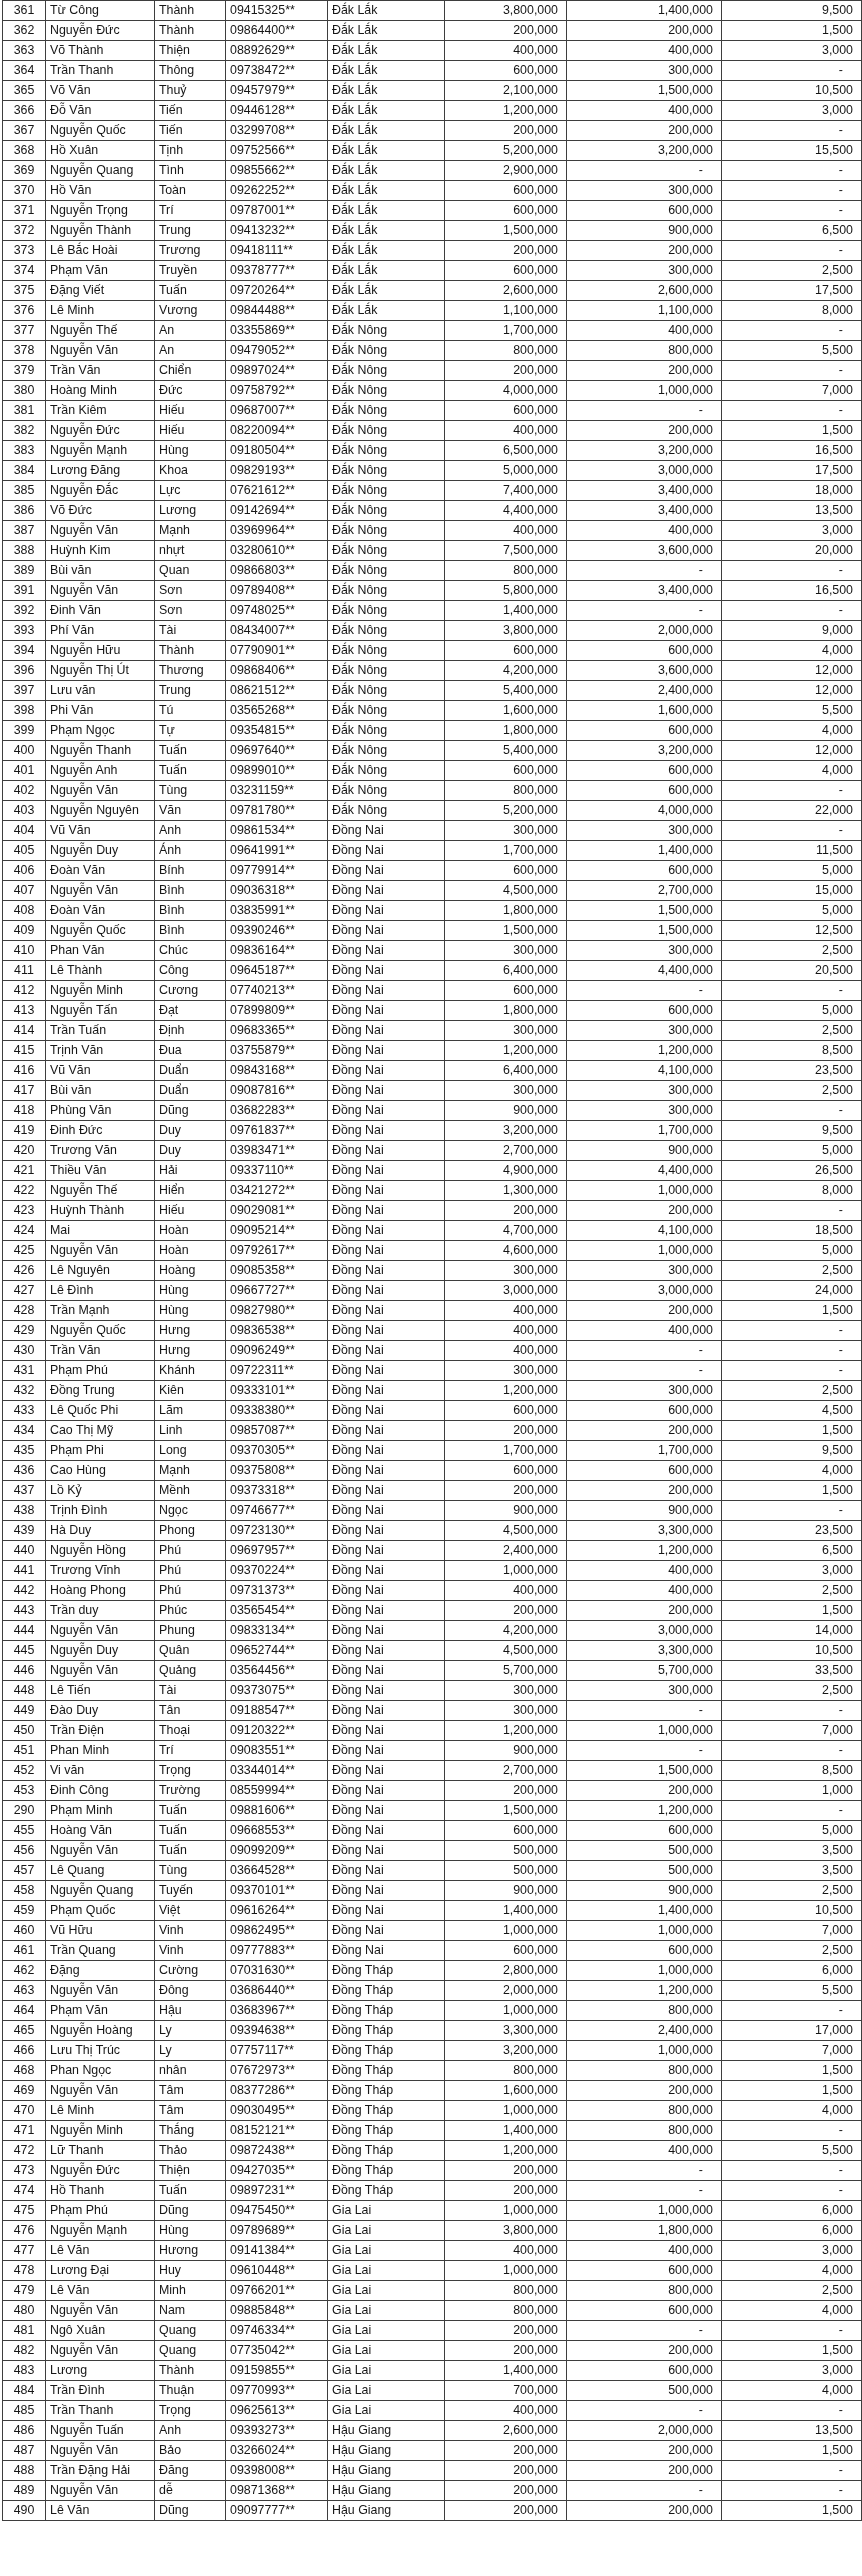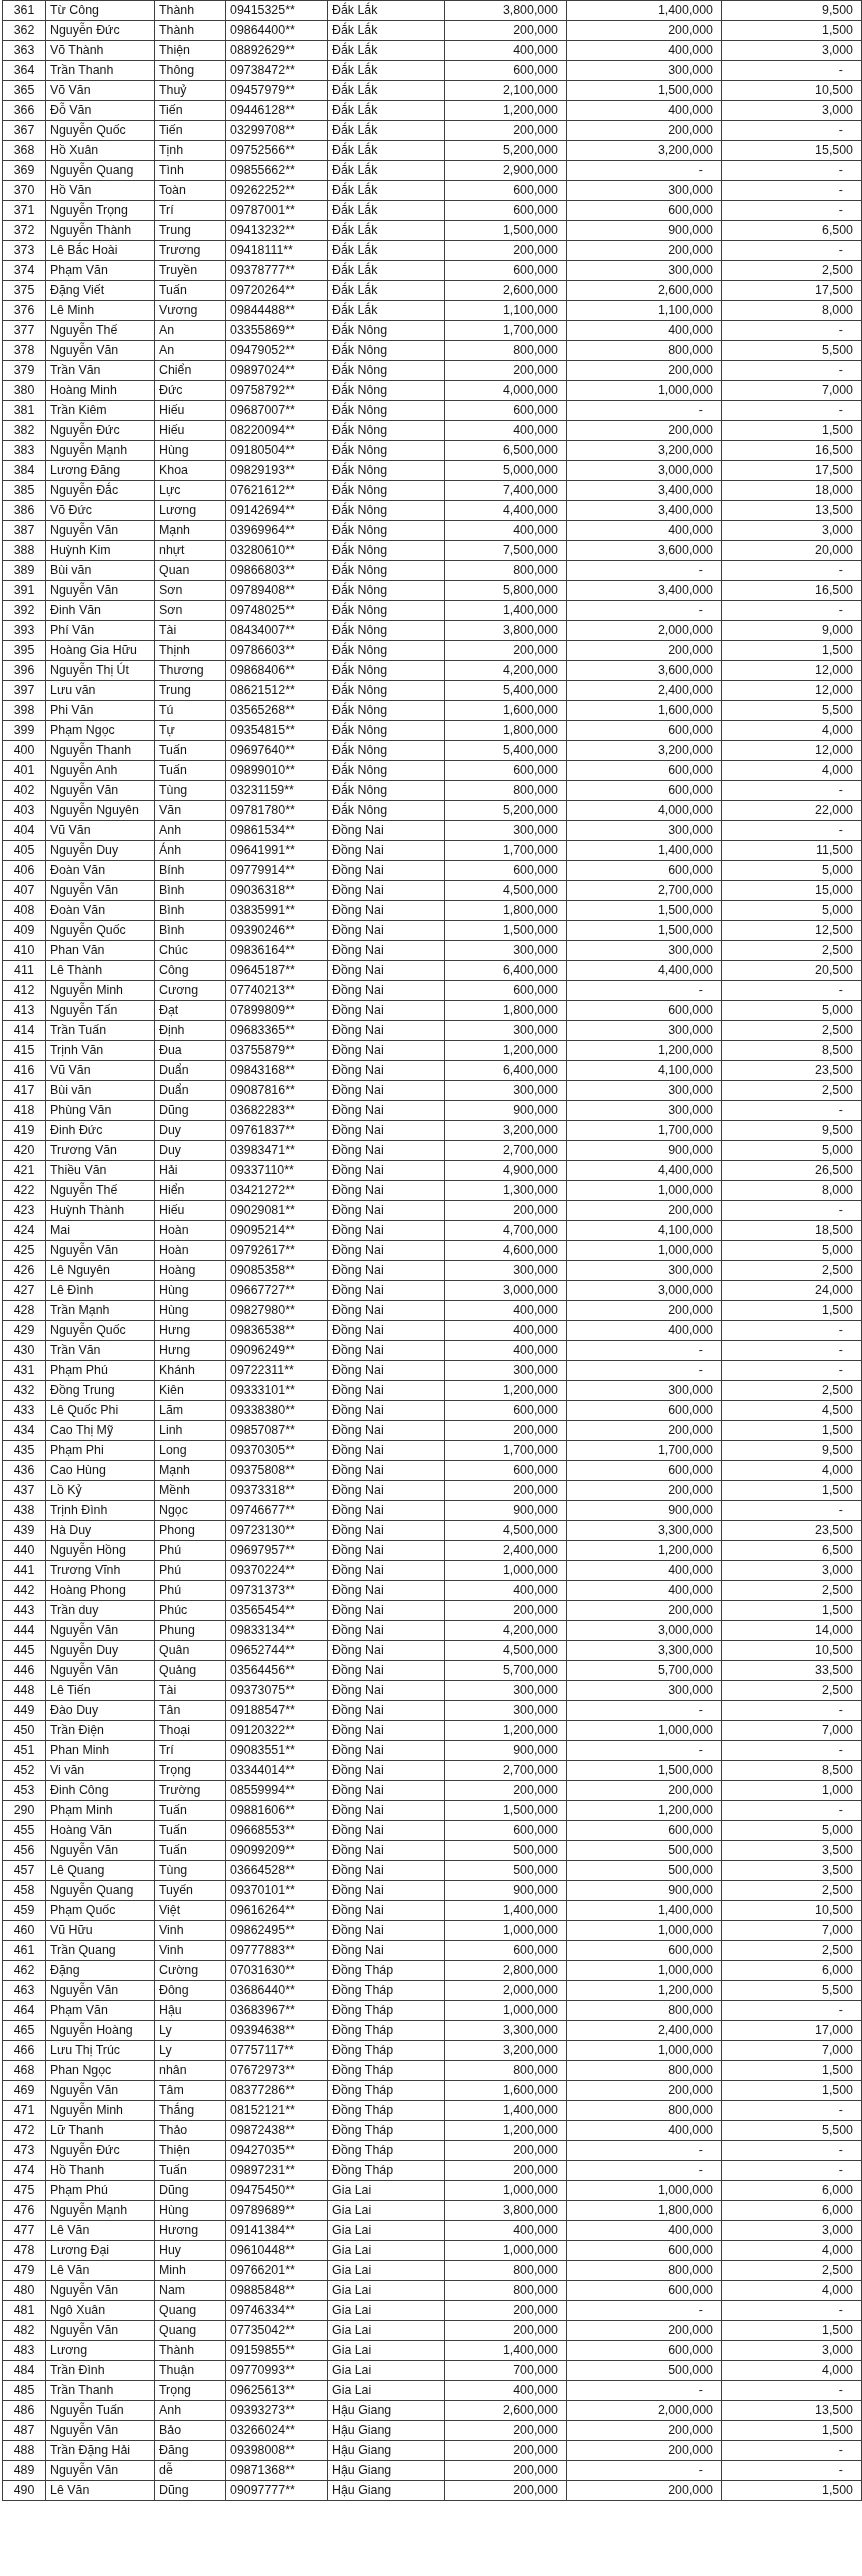--- a/index.html
+++ b/index.html
@@ -355,28 +355,28 @@
         <td class="c0" data-name="cell-index">393</td>
         <td class="c1" data-name="cell-last_name">Phí Văn</td>
         <td class="c2" data-name="cell-first_name">Tài</td>
         <td class="c3" data-name="cell-phone">08434007**</td>
         <td class="c4" data-name="cell-province">Đắk Nông</td>
         <td class="c5" data-name="cell-amount1">3,800,000</td>
         <td class="c6" data-name="cell-amount2">2,000,000</td>
         <td class="c7" data-name="cell-amount3">9,000</td>
       </tr>
       <tr data-name="table-row">
-        <td class="c0" data-name="cell-index">395</td>
-        <td class="c1" data-name="cell-last_name">Hoàng Gia Hữu</td>
-        <td class="c2" data-name="cell-first_name">Thịnh</td>
-        <td class="c3" data-name="cell-phone">09786603**</td>
-        <td class="c4" data-name="cell-province">Đắk Nông</td>
-        <td class="c5" data-name="cell-amount1">200,000</td>
-        <td class="c6" data-name="cell-amount2">200,000</td>
-        <td class="c7" data-name="cell-amount3">1,500</td>
+        <td class="c0" data-name="cell-index">394</td>
+        <td class="c1" data-name="cell-last_name">Nguyễn Hữu</td>
+        <td class="c2" data-name="cell-first_name">Thành</td>
+        <td class="c3" data-name="cell-phone">07790901**</td>
+        <td class="c4" data-name="cell-province">Đắk Nông</td>
+        <td class="c5" data-name="cell-amount1">600,000</td>
+        <td class="c6" data-name="cell-amount2">600,000</td>
+        <td class="c7" data-name="cell-amount3">4,000</td>
       </tr>
       <tr data-name="table-row">
         <td class="c0" data-name="cell-index">396</td>
         <td class="c1" data-name="cell-last_name">Nguyễn Thị Út</td>
         <td class="c2" data-name="cell-first_name">Thương</td>
         <td class="c3" data-name="cell-phone">09868406**</td>
         <td class="c4" data-name="cell-province">Đắk Nông</td>
         <td class="c5" data-name="cell-amount1">4,200,000</td>
         <td class="c6" data-name="cell-amount2">3,600,000</td>
         <td class="c7" data-name="cell-amount3">12,000</td>
@@ -1085,20 +1085,30 @@
         <td class="c0" data-name="cell-index">469</td>
         <td class="c1" data-name="cell-last_name">Nguyễn Văn</td>
         <td class="c2" data-name="cell-first_name">Tâm</td>
         <td class="c3" data-name="cell-phone">08377286**</td>
         <td class="c4" data-name="cell-province">Đồng Tháp</td>
         <td class="c5" data-name="cell-amount1">1,600,000</td>
         <td class="c6" data-name="cell-amount2">200,000</td>
         <td class="c7" data-name="cell-amount3">1,500</td>
       </tr>
       <tr data-name="table-row">
+        <td class="c0" data-name="cell-index">470</td>
+        <td class="c1" data-name="cell-last_name">Lê Minh</td>
+        <td class="c2" data-name="cell-first_name">Tâm</td>
+        <td class="c3" data-name="cell-phone">09030495**</td>
+        <td class="c4" data-name="cell-province">Đồng Tháp</td>
+        <td class="c5" data-name="cell-amount1">1,000,000</td>
+        <td class="c6" data-name="cell-amount2">800,000</td>
+        <td class="c7" data-name="cell-amount3">4,000</td>
+      </tr>
+      <tr data-name="table-row">
         <td class="c0" data-name="cell-index">471</td>
         <td class="c1" data-name="cell-last_name">Nguyễn Minh</td>
         <td class="c2" data-name="cell-first_name">Thắng</td>
         <td class="c3" data-name="cell-phone">08152121**</td>
         <td class="c4" data-name="cell-province">Đồng Tháp</td>
         <td class="c5" data-name="cell-amount1">1,400,000</td>
         <td class="c6" data-name="cell-amount2">800,000</td>
         <td class="c7 dash" data-name="cell-amount3">-</td>
       </tr>
       <tr data-name="table-row">

